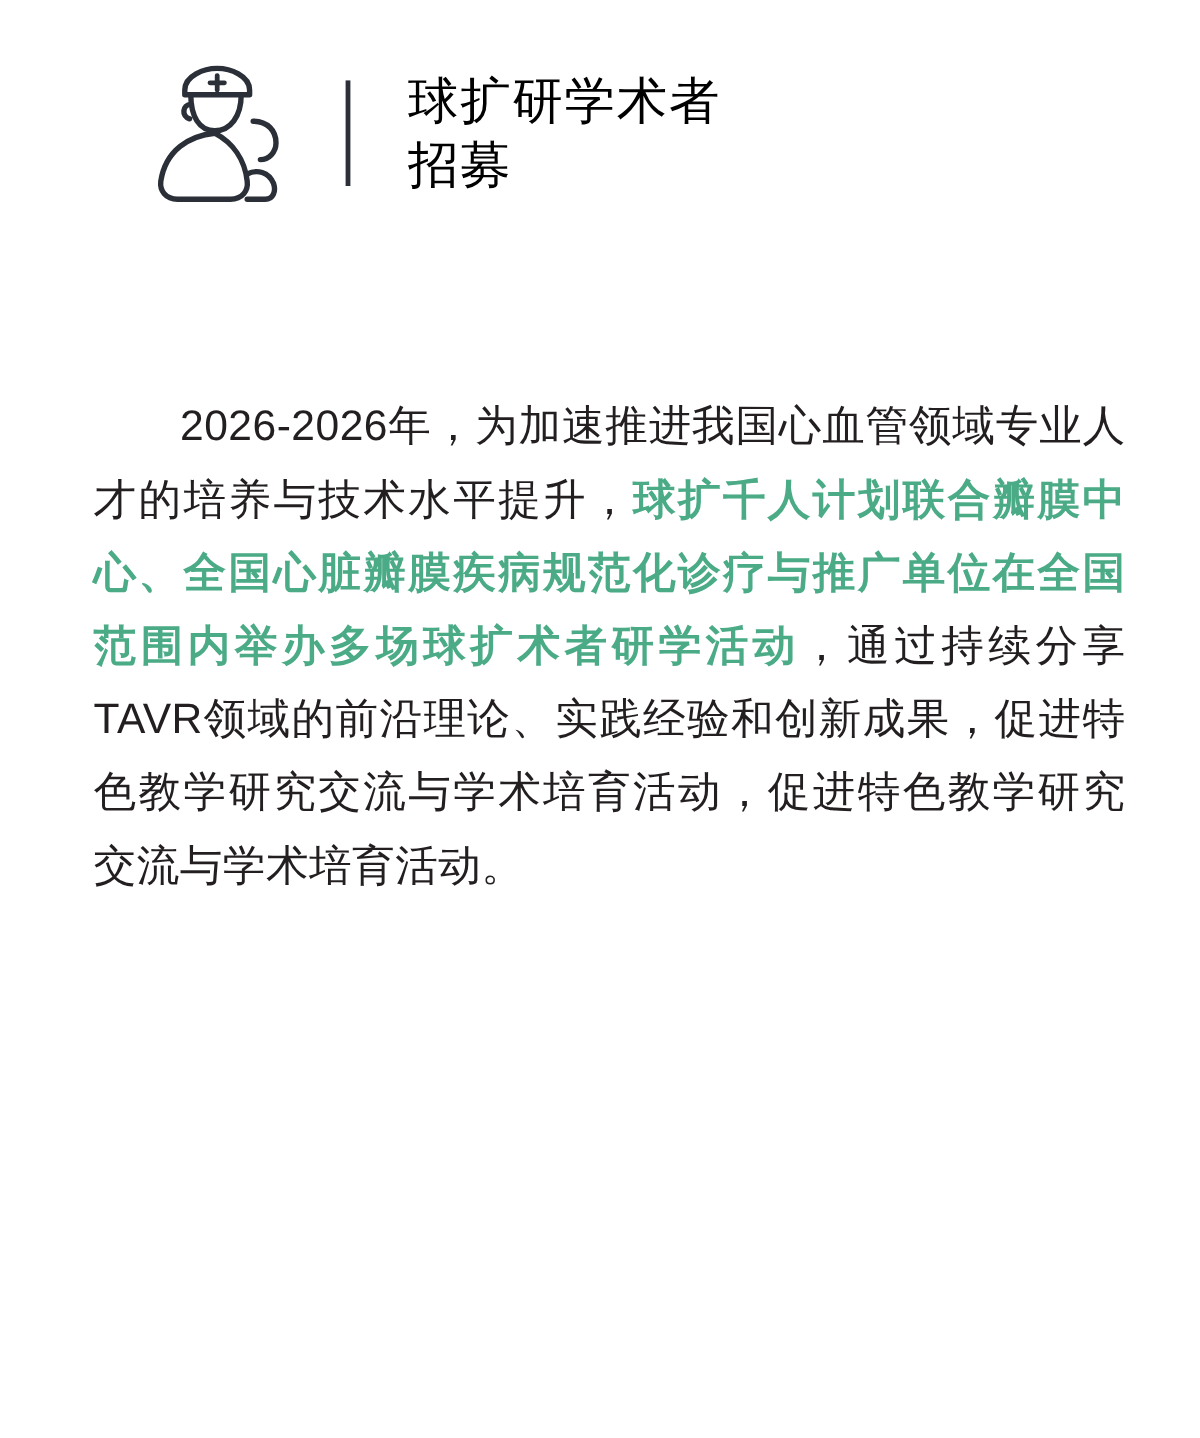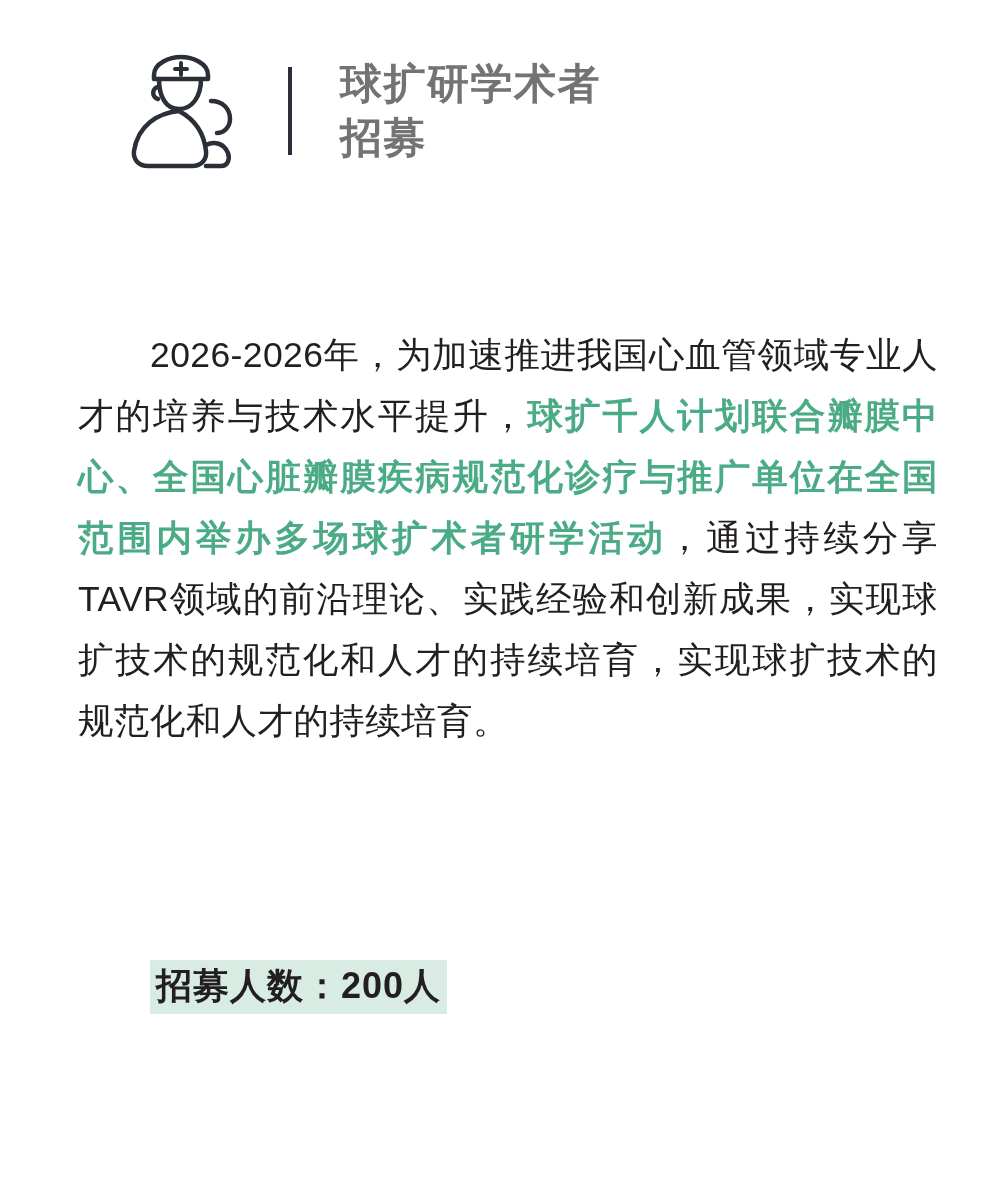--- a/index.html
+++ b/index.html
@@ -40,24 +40,24 @@
   .header-divider {
     width: 4px;
     height: 88px;
     background: #2b2f38;
     margin-left: 52px;
     margin-right: 48px;
     flex: 0 0 auto;
   }
   .header-title {
     font-size: 42px;
-    font-weight: bold;
+    font-weight: normal;
     line-height: 1.28;
     letter-spacing: 1.5px;
-    color: #737373;
+    color: #000000;
     white-space: pre-line;
   }
 
   
   .body-wrap {
     padding: 165px 62px 0 78px;
   }
   .para {
     font-size: 35.5px;
     line-height: 1.72;
@@ -119,20 +119,20 @@
           <path d="M88 96 C96 92, 106 94, 110 104 C112 110, 110 117, 103 117 L88 117"></path>
         </g>
       </svg>
     </span>
     <span class="header-divider"></span>
     <div class="header-title">球扩研学术者
 招募</div>
   </div>
 
   <div class="body-wrap">
-    <p class="para"><span class="indent"></span><span>2026-2026年，为加速推进我国心血管领域专业人才的培养与技术水平提升，</span><span class="hl-green">球扩千人计划联合瓣膜中心、全国心脏瓣膜疾病规范化诊疗与推广单位在全国范围内举办多场球扩术者研学活动</span><span>，通过持续分享TAVR领域的前沿理论、实践经验和创新成果，实现球扩技术的规范化和人才的持续培育，实现球扩技术的规范化和人才的持续培育。</span></p>
+    <p class="para"><span class="indent"></span><span>2026-2026年，为加速推进我国心血管领域专业人才的培养与技术水平提升，</span><span class="hl-green">球扩千人计划联合瓣膜中心、全国心脏瓣膜疾病规范化诊疗与推广单位在全国范围内举办多场球扩术者研学活动</span><span>，通过持续分享TAVR领域的前沿理论、实践经验和创新成果，促进特色教学研究交流与学术培育活动，促进特色教学研究交流与学术培育活动。</span></p>
   </div>
 
   <div class="recruit">
-    <div class="recruit-line">招募人数：200人</div><br>
+    <br>
   </div>
 
 </div>
 
 </body></html>

